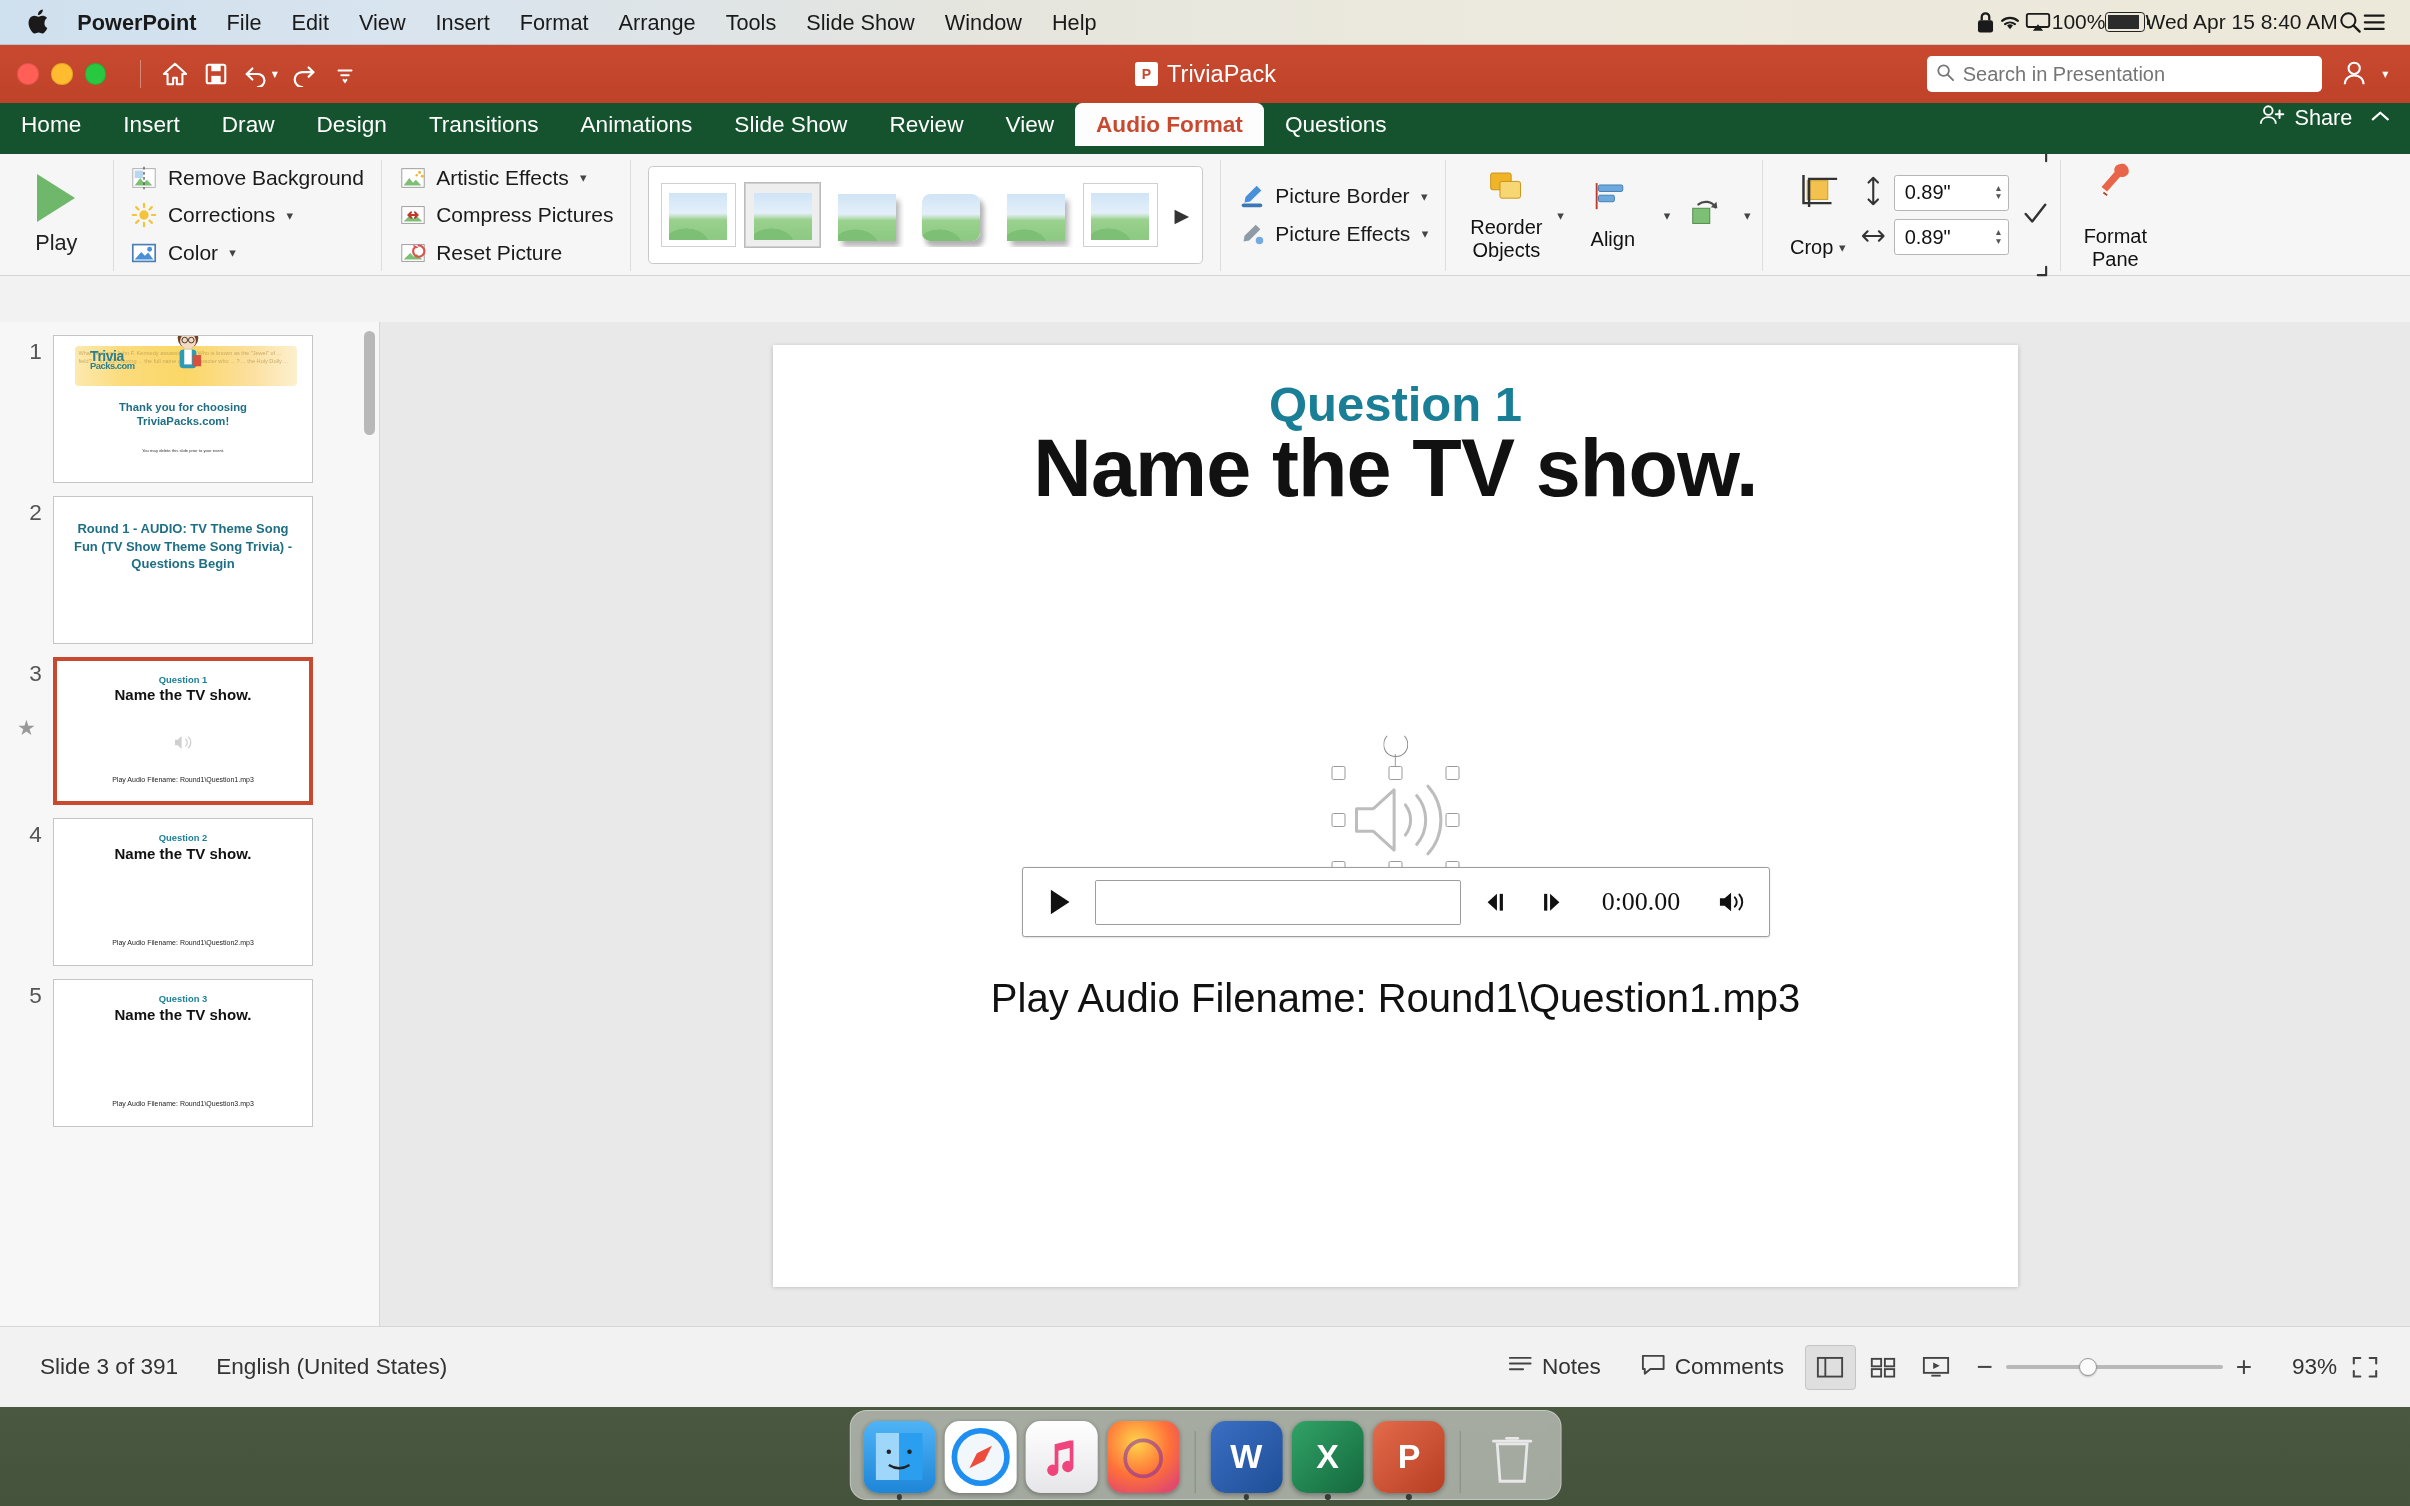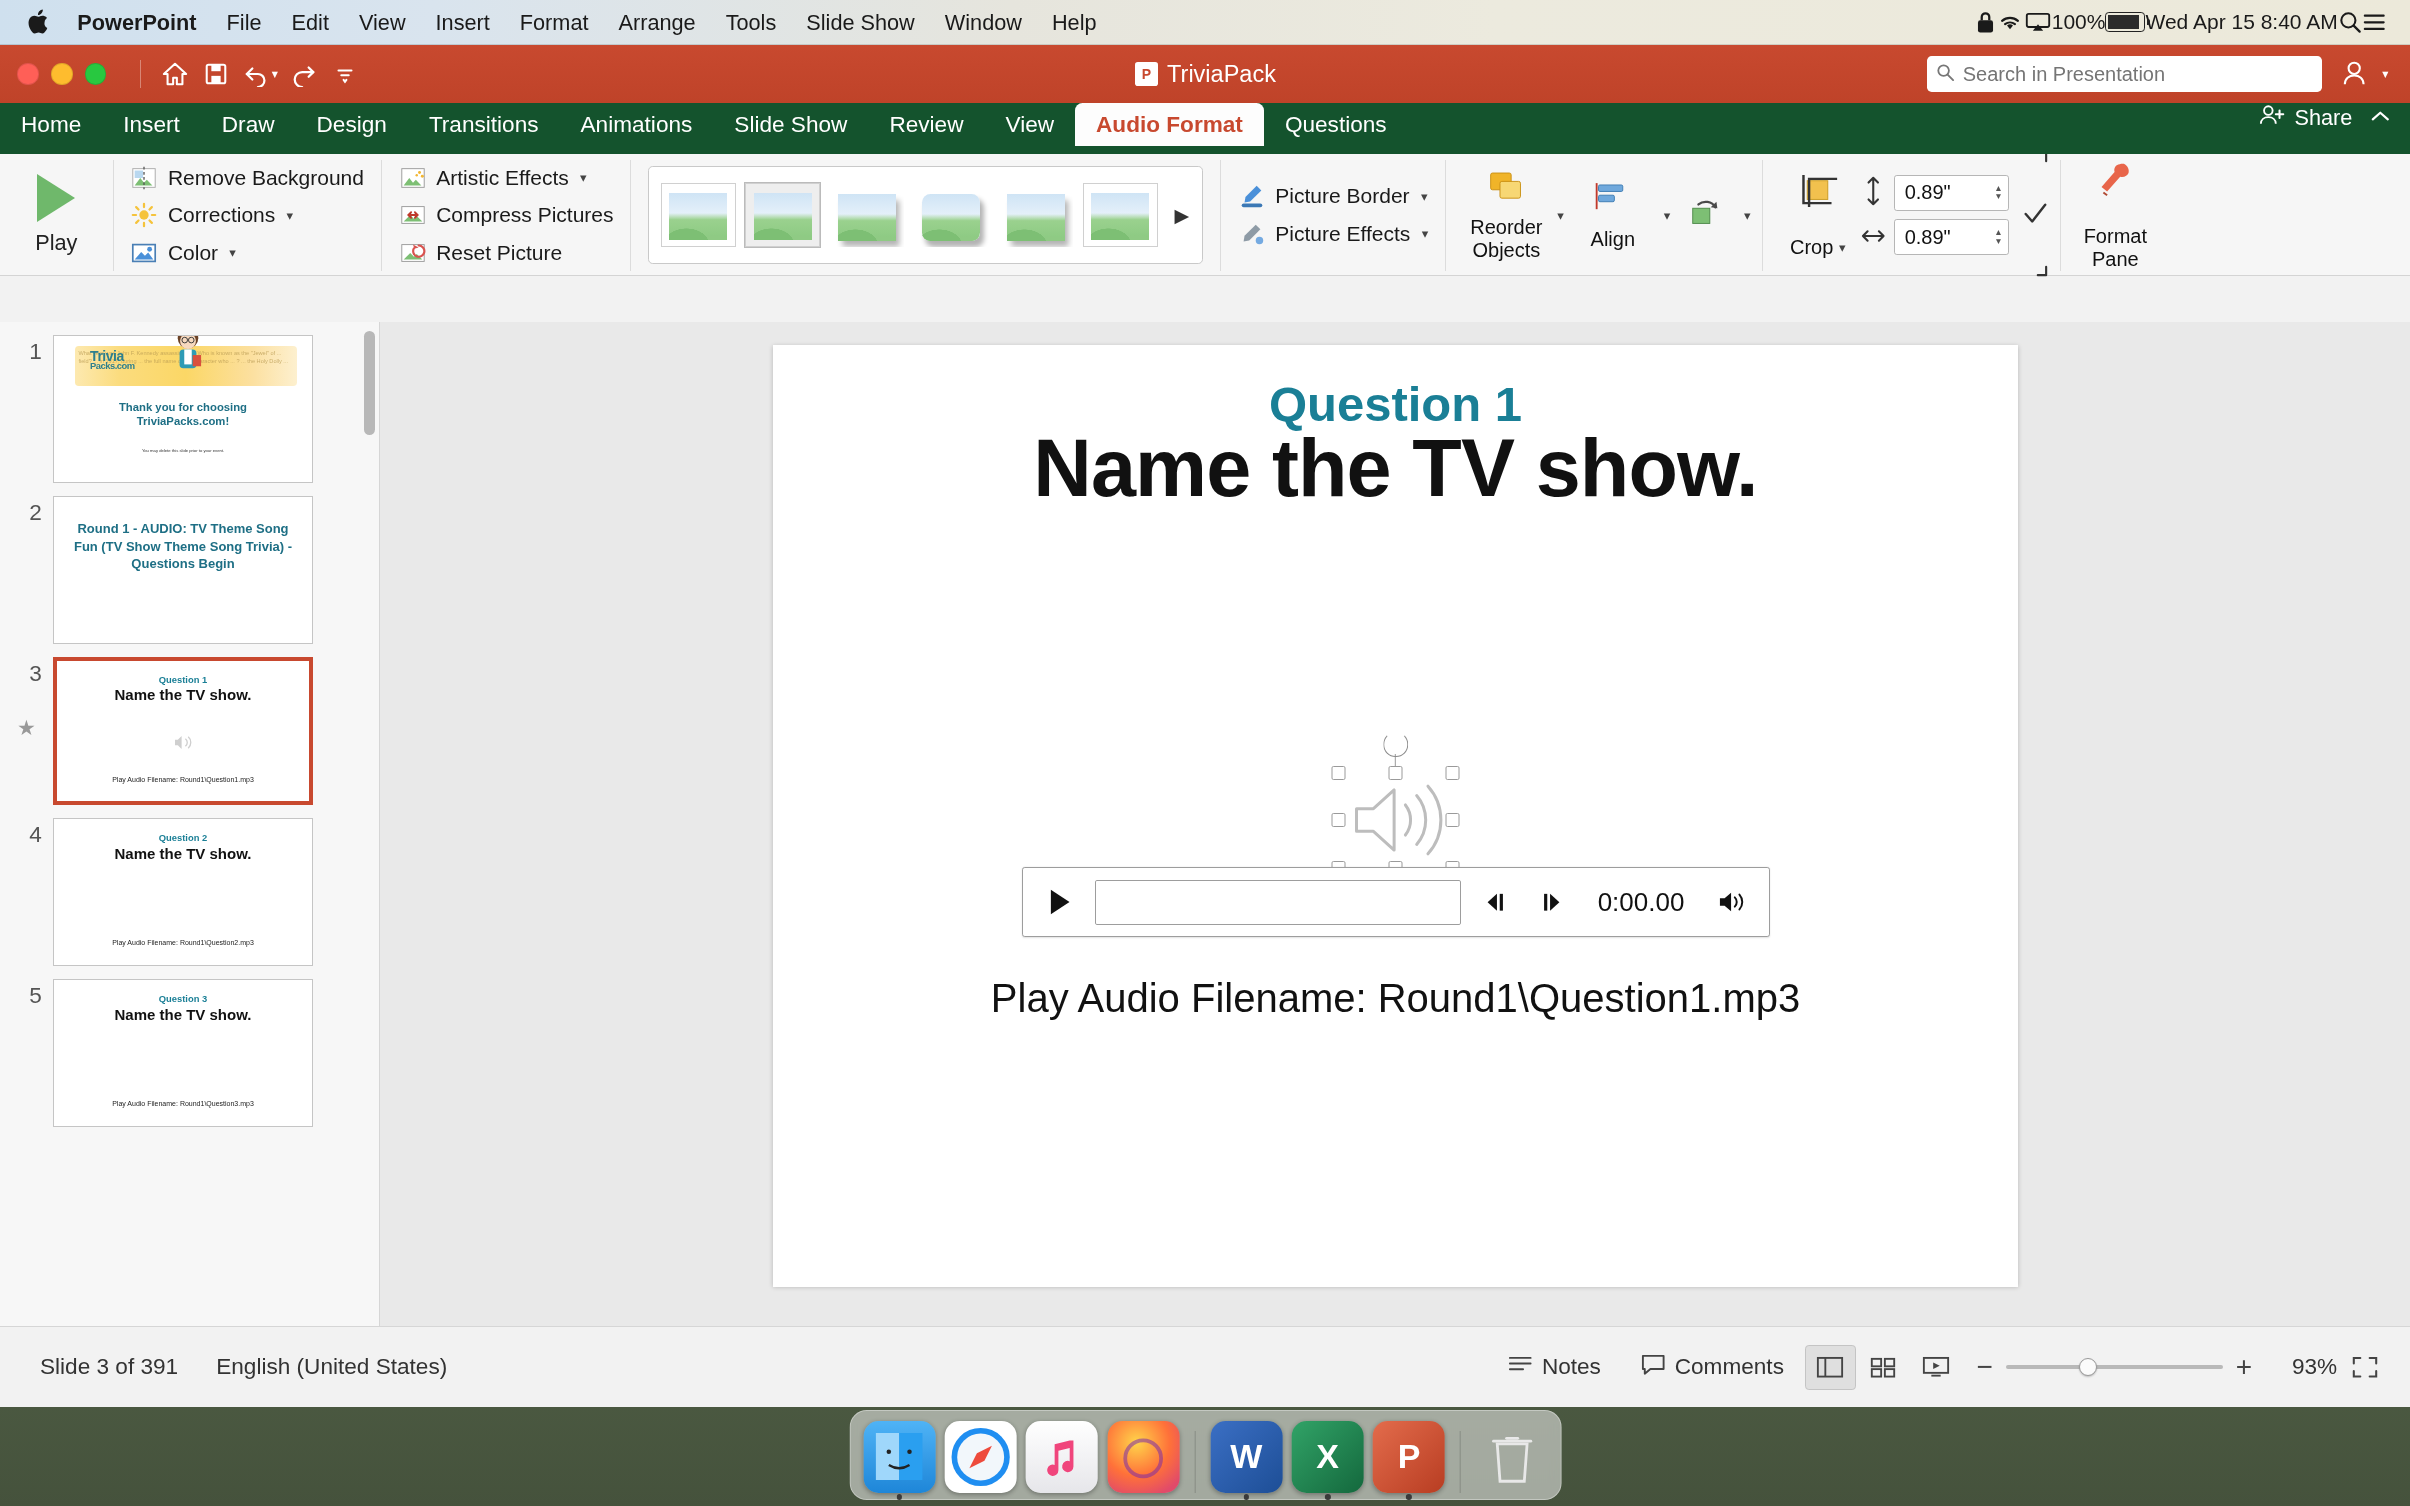--- a/index.html
+++ b/index.html
@@ -325,20 +325,21 @@
     background: #9a9a9a; transform: translateX(-50%);
   }
 
   
   .playbar {
     position: absolute; left: 50%; top: 55.5%; transform: translateX(-50%);
     width: 748px; height: 70px; background: #fff;
     border: 0.9px solid #9d9d9d; border-radius: 2.8px;
     display: flex; align-items: center; padding: 0 17px; gap: 15px;
     box-shadow: 0 0.9px 1.9px rgba(0,0,0,.12);
+    font-family: Liberation Serif, serif;
   }
   .pb-play { width: 40px; display: flex; align-items: center; justify-content: center; }
   .pb-track {
     flex: 1; height: 45px; background: #fff; border: 0.9px solid #9d9d9d;
     border-radius: 1.9px;
   }
   .pb-btn { width: 40px; display: flex; align-items: center; justify-content: center; }
   .pb-time { font-size: 26px; color: #111; min-width: 111px; text-align: center; }
 
   

